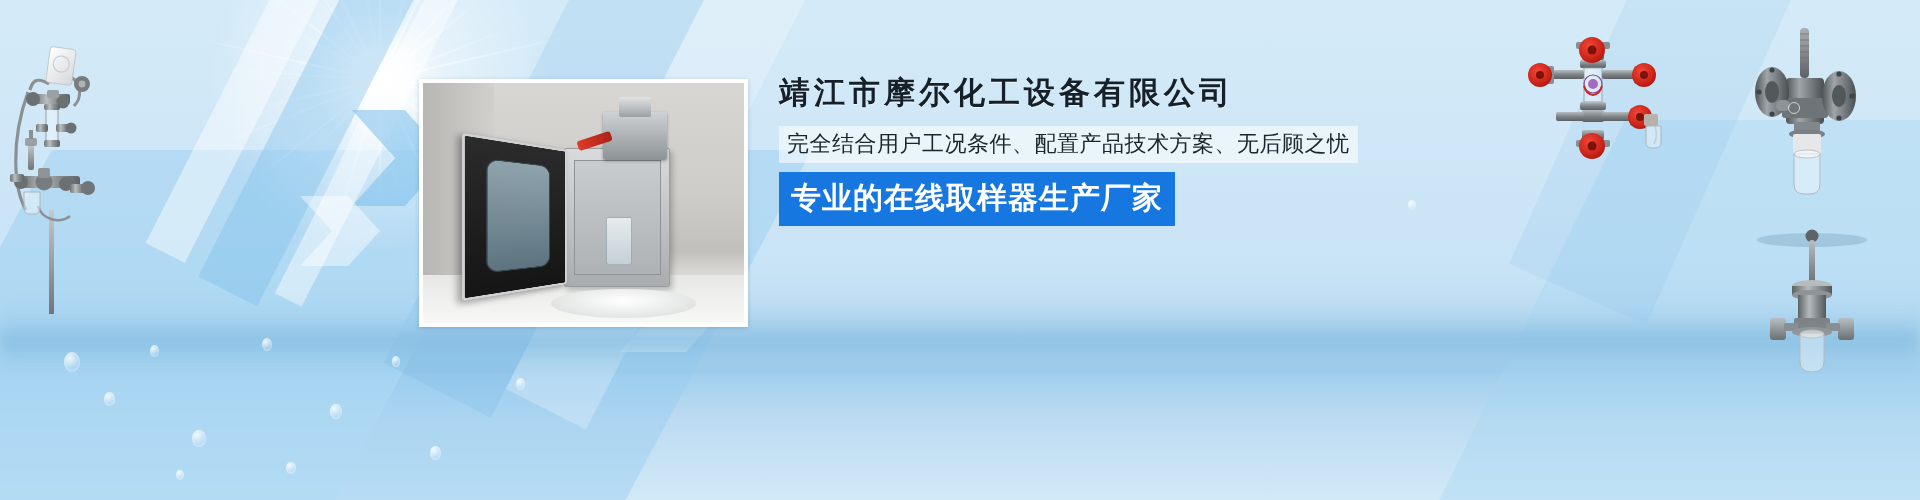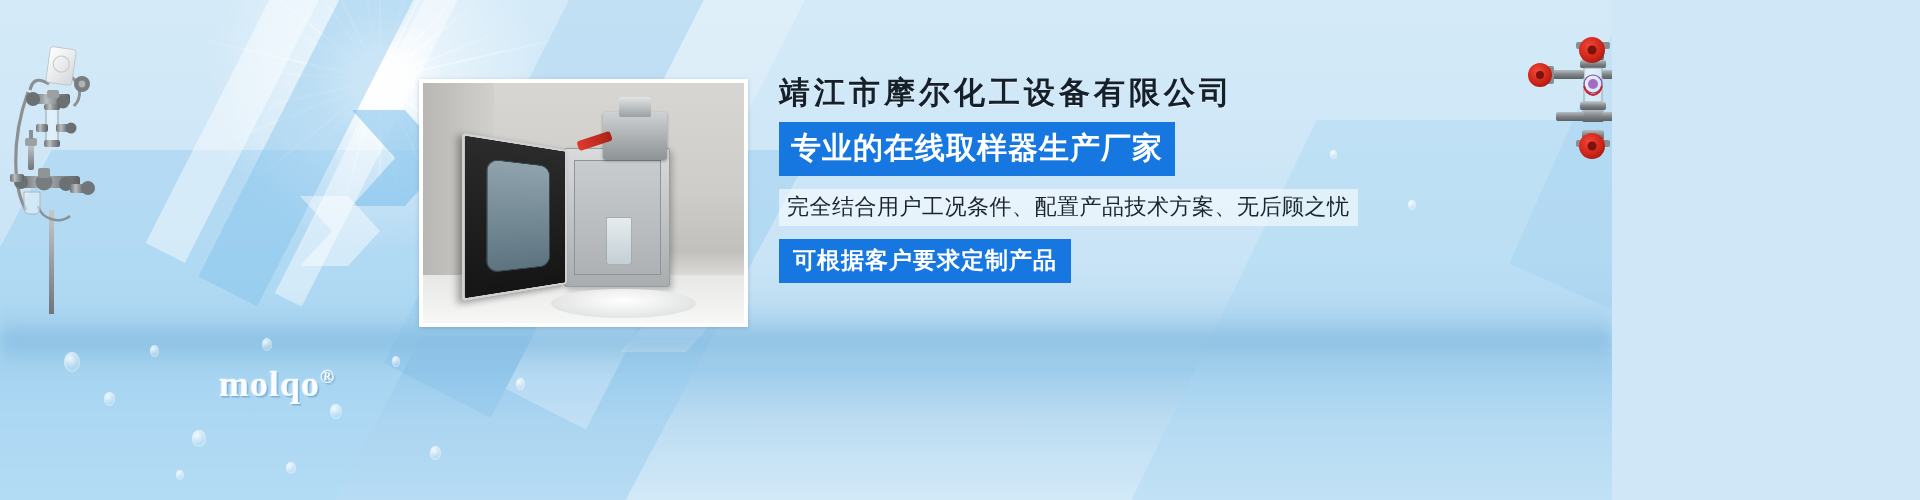--- a/index.html
+++ b/index.html
@@ -6,21 +6,21 @@
   html, body { width:1920px; height:500px; overflow:hidden; }
   body {
     font-family: "Liberation Sans", sans-serif;
     background:#cfe7f7;
     position:relative;
   }
 
   
   #banner {
     position:absolute; inset:0;
-    width:1612px; height:500px;
+    width:1920px; height:500px;
     overflow:hidden;
     background: linear-gradient(180deg,#d4eaf8 0%, #cfe7f7 28%, #c9e4f6 52%, #bcdcf2 66%, #9fcdec 74%, #bcdcf2 84%, #d2e9f8 100%);
   }
   .bg-layer { position:absolute; inset:0; pointer-events:none; }
 
   
   .horizon {
     position:absolute; left:0; right:0; top:300px; height:70px;
     background:linear-gradient(180deg, rgba(255,255,255,0) 0%, rgba(160,205,235,.55) 35%, rgba(120,180,220,.55) 60%, rgba(255,255,255,0) 100%);
     filter:blur(6px);
@@ -372,25 +372,24 @@
       <div class="ph-red"></div>
       <div class="ph-bottle"></div>
       <div class="ph-base"></div>
     </div>
   </div>
 
   <div id="textblock">
 
     <div class="company-name">靖江市摩尔化工设备有限公司</div>
 
+    <div><span class="feature-line">完全结合用户工况条件、配置产品技术方案、无后顾之忧</span></div>
+
     <div><span class="hl-bar hl-main">专业的在线取样器生产厂家</span></div>
 
-    <div><span class="feature-line">完全结合用户工况条件、配置产品技术方案、无后顾之忧</span></div>
-
-    <div><span class="hl-bar hl-sub">可根据客户要求定制产品</span></div>
 
   </div>
 
   <div class="product" style="left:1518px; top:34px; width:160px; height:130px;">
     <svg width="160" height="130" viewBox="0 0 160 130" xmlns="http://www.w3.org/2000/svg">
       <defs>
         <linearGradient id="st2" x1="0" y1="0" x2="0" y2="1">
           <stop offset="0" stop-color="#b7bcc0"></stop>
             <stop offset=".5" stop-color="#7e8488"></stop>
             <stop offset="1" stop-color="#5b6064"></stop>
@@ -535,17 +534,14 @@
       <rect x="86" y="96" width="16" height="22" rx="3" fill="url(#st4v)"></rect>
       <rect x="32" y="101" width="14" height="8" rx="2" fill="#888e92"></rect>
       <rect x="74" y="101" width="14" height="8" rx="2" fill="#888e92"></rect>
 
       <ellipse cx="60" cy="110" rx="20" ry="5" fill="#90969a"></ellipse>
       <path d="M48 112 L48 140 Q48 150 60 150 Q72 150 72 140 L72 112 Z" fill="rgba(246,251,253,.42)" stroke="#b3b9bc" stroke-width="1"></path>
       <ellipse cx="60" cy="112" rx="12" ry="4" fill="rgba(255,255,255,.5)" stroke="#b3b9bc" stroke-width=".8"></ellipse>
     </svg>
   </div>
 
-  <div id="watermark">
-    <span>molqo</span><span class="reg">®</span>
-  </div>
 
 </div>
 
 </body></html>

